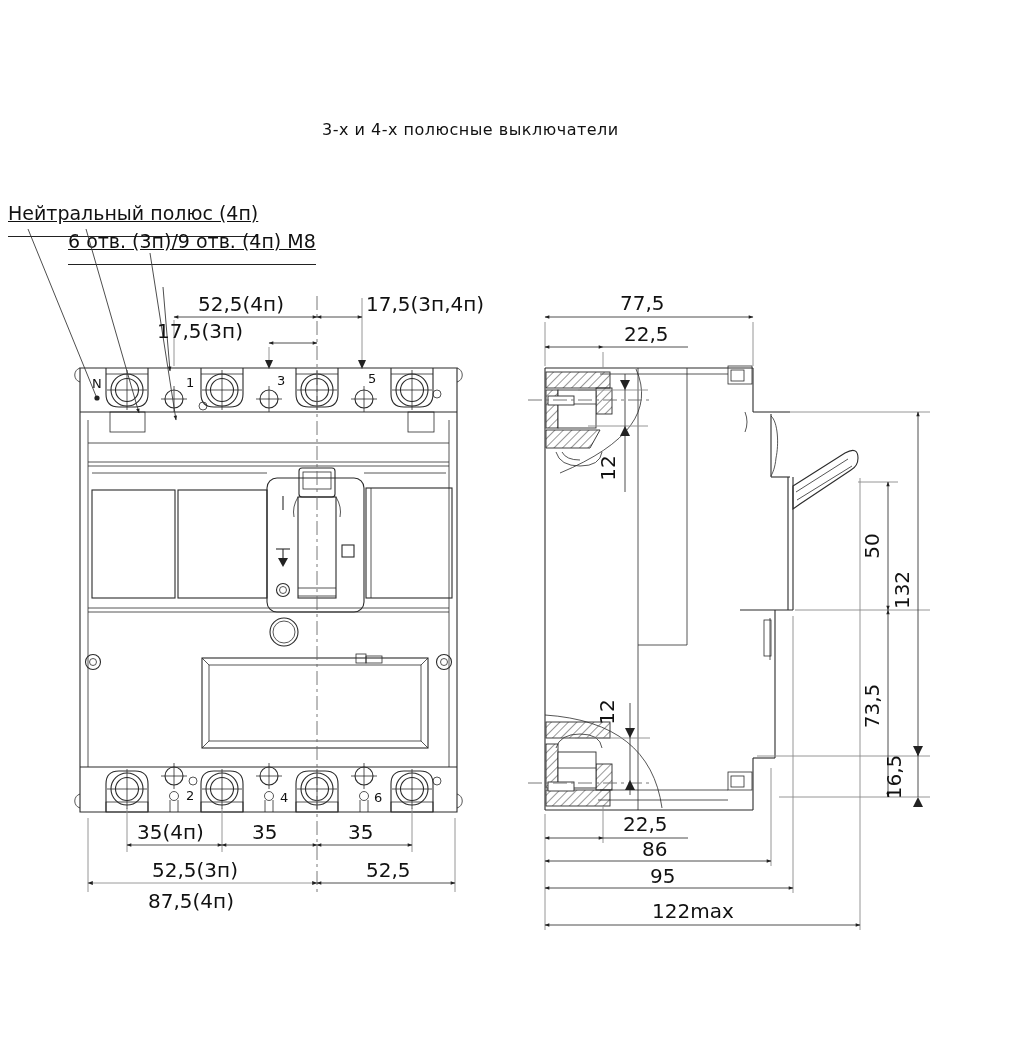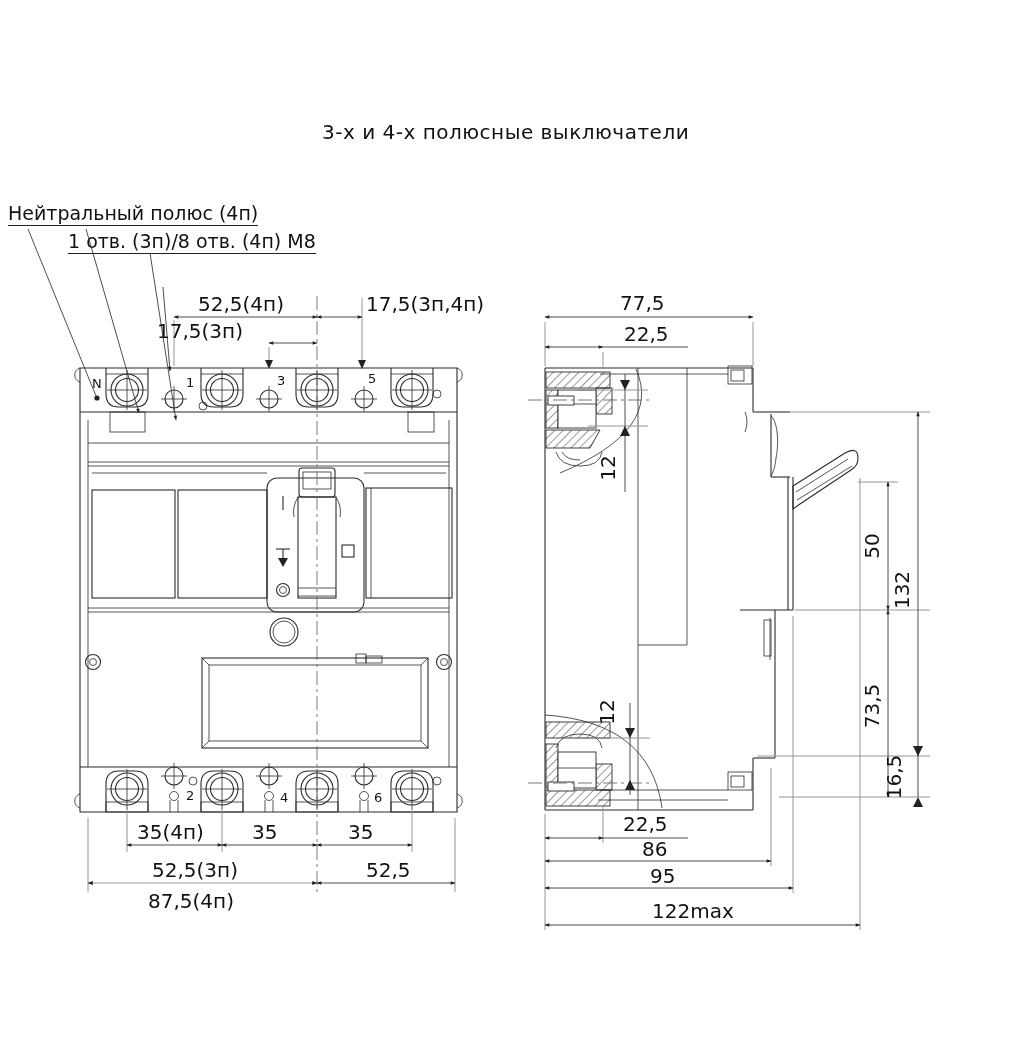--- a/index.html
+++ b/index.html
@@ -1,19 +1,19 @@
 <!DOCTYPE html>
 <html><head>
 <meta charset="utf-8">
 <style>
   html,body{margin:0;padding:0;background:#fff;}
   .page{position:relative;width:1036px;height:1060px;background:#fff;overflow:hidden;
         font-family:"DejaVu Sans",sans-serif;color:#111;}
-  .title{position:absolute;left:322px;top:120px;font-size:20px;letter-spacing:.5px;white-space:nowrap;}
-  .callout{position:absolute;font-size:19px;white-space:nowrap;border-bottom:1.5px solid #222;padding-bottom:1px;}
+  .title{position:absolute;left:322px;top:120px;font-size:16px;letter-spacing:.5px;white-space:nowrap;}
+  .callout{position:absolute;font-size:19px;white-space:nowrap;border-bottom:1.5px solid #222;padding-bottom:12px;text-decoration:underline;}
   .c1{left:8px;top:202px;}
   .c2{left:68px;top:230px;}
   .c3{left:155px;top:257px;}
   svg{position:absolute;left:0;top:0;}
   svg text{font-family:"DejaVu Sans",sans-serif;fill:#111;}
   .dimtxt{font-size:20px;}
   .lbl{font-size:13px;}
   .ln{stroke:#2b2b2b;stroke-width:1.1;fill:none;}
   .thin{stroke:#2b2b2b;stroke-width:.8;fill:none;}
   .ext{stroke:#8a8a8a;stroke-width:.9;fill:none;}
@@ -24,21 +24,21 @@
   .wht{fill:#fff;stroke:#2b2b2b;stroke-width:.9;}
   .arrfill{fill:#222;stroke:none;}
 </style>
 </head>
 <body>
 
 <div class="page">
 
   <div class="title">3-х и 4-х полюсные выключатели</div>
   <div class="callout c1">Нейтральный полюс (4п)</div>
-  <div class="callout c2">1 отв. (3п)/8 отв. (4п) М8</div>
+  <div class="callout c2">6 отв. (3п)/9 отв. (4п) М8</div>
 
   <svg width="1036" height="1060" viewBox="0 0 1036 1060">
     <defs>
       <pattern id="hatch" patternUnits="userSpaceOnUse" width="6" height="6" patternTransform="rotate(45)">
         <line x1="0" y1="0" x2="0" y2="6" stroke="#333" stroke-width="1"></line>
       </pattern>
       <marker id="arr" viewBox="0 0 10 10" refX="9.2" refY="5" markerWidth="12" markerHeight="5.2" orient="auto-start-reverse">
         <path d="M0,1.3 L10,5 L0,8.7 Z" fill="#222"></path>
       </marker>
     </defs>

